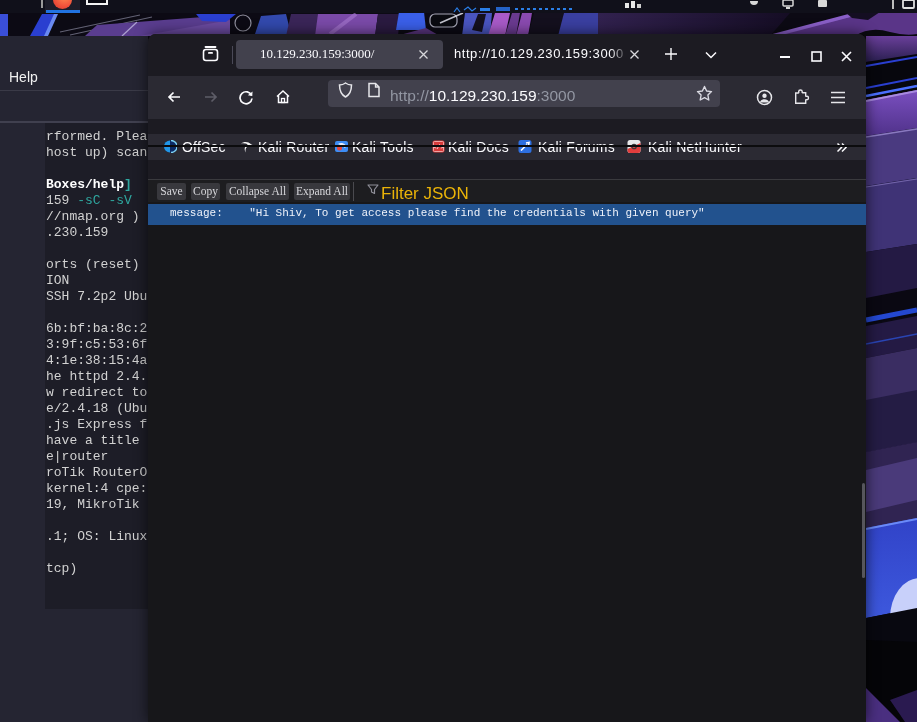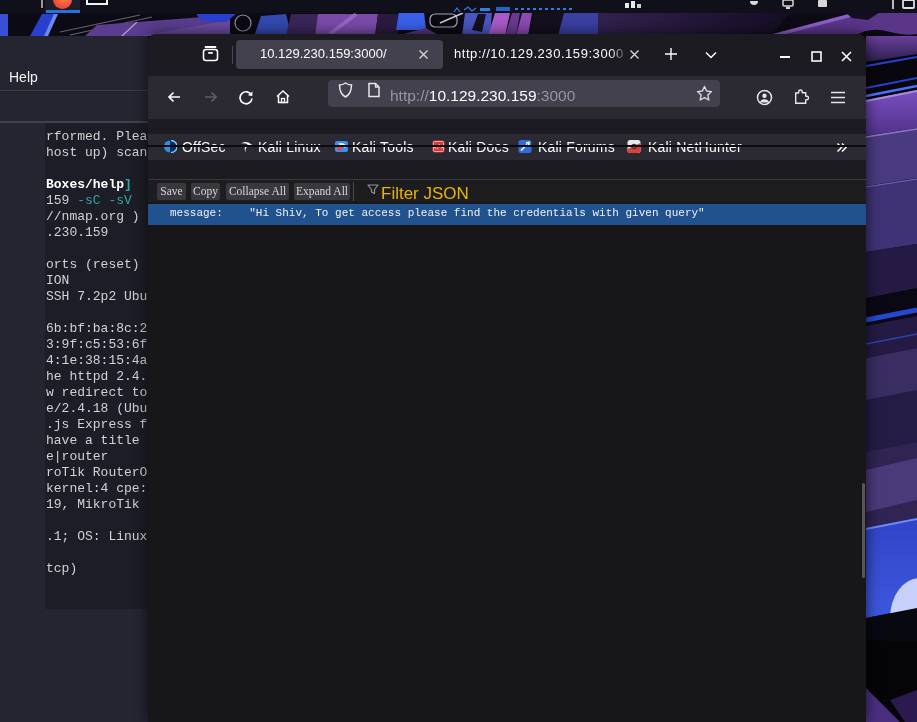--- a/index.html
+++ b/index.html
@@ -21,21 +21,21 @@
   #term .line2{position:absolute;left:0;top:85px;width:148px;height:2px;background:#40404f;}
   #term .content{position:absolute;left:9px;top:87px;width:148px;height:486px;background:#1d1d27;overflow:hidden;margin-left:36px;}
   #term pre{margin:0;position:absolute;left:1px;top:6px;font-family:"Liberation Mono",monospace;font-size:13px;line-height:16px;color:#d2d2d2;}
   #term pre b{color:#ffffff;font-weight:bold;}
   #term pre .t{color:#2fa8a0;}
   #term pre .tb{color:#2fa8a0;font-weight:bold;}
   
   #ff{position:absolute;left:148px;top:34px;width:718px;height:688px;background:#1c1b22;border-radius:8px 8px 0 0;box-shadow:0 0 14px rgba(0,0,0,.65);overflow:hidden;}
   #tabbar{position:absolute;left:0;top:0;width:718px;height:42px;background:#1c1b22;}
   .tab1{position:absolute;left:88px;top:6px;width:207px;height:29px;background:#42414d;border-radius:4px;}
-  .tab1 .ttl{position:absolute;left:24px;top:6px;font-size:13px;color:#fbfbfe;white-space:nowrap;}
+  .tab1 .ttl{position:absolute;left:24px;top:6px;font-size:13px;color:#fbfbfe;white-space:nowrap;font-family:Liberation Serif, serif;}
   .tab2ttl{position:absolute;left:306px;top:11.5px;font-size:13px;letter-spacing:0.55px;color:#fbfbfe;white-space:nowrap;width:174px;overflow:hidden;-webkit-mask-image:linear-gradient(90deg,#000 90%,transparent);}
   #navbar{position:absolute;left:0;top:42px;width:718px;height:43px;background:#2b2a33;}
   #urlfield{position:absolute;left:180px;top:46px;width:392px;height:27px;background:#42414d;border-radius:4px;}
   #urltext{position:absolute;left:242px;top:52.5px;font-size:15.5px;color:#9296a2;white-space:nowrap;letter-spacing:0;}
   #urltext b{color:#fbfbfe;font-weight:normal;}
   #bmbar{position:absolute;left:0;top:100px;width:718px;height:26px;background:#2b2a33;}
   .bm{position:absolute;top:5px;font-size:14px;letter-spacing:0.2px;color:#fbfbfe;white-space:nowrap;}
   #chromeline{position:absolute;left:0;top:111px;width:718px;height:2px;background:#0c0c0e;}
   
   #jsontabs{position:absolute;left:0;top:113px;width:718px;height:32px;background:#18181b;}
@@ -289,21 +289,21 @@
   <div id="bmbar">
     <svg class="icon" style="left:16px;top:6px;" width="13" height="13" viewBox="0 0 13 13">
         <circle cx="6.5" cy="6.5" r="6" fill="#0b2a66"></circle>
         <path d="M6,0.5 A6,6 0 0 0 6,12.5 Z" fill="#2196e8"></path>
         <path d="M7,0.5 A6,6 0 0 1 7,12.5" fill="none" stroke="#7ad0f5" stroke-width="1.4"></path>
       </svg>
     <span class="bm" style="left:34px;">OffSec</span>
     <svg class="icon" style="left:92px;top:6px;" width="14" height="13" viewBox="0 0 14 13">
         <path d="M0.5,3.5 C3,2 6,1.5 8.5,2.5 C10.5,3.3 11,4.6 12.5,4.9 L13.5,5.4 L12.3,5.5 C12.8,6 12.7,6.4 13.2,7 C12.3,6.6 11.8,6 11.2,5.6 C9.8,4.8 8.2,5.6 6.5,7.5 C5.5,8.7 5.2,10.5 5.8,12.5 C4.7,10.8 4.4,9.3 4.9,7.6 C5.3,6.3 6.4,5.2 7.8,4.3 C5.6,3.2 3,3.2 0.5,3.5 Z" fill="#f5f5f5"></path>
       </svg>
-    <span class="bm" style="left:110px;">Kali Linux</span>
+    <span class="bm" style="left:110px;">Kali Router</span>
     <svg class="icon" style="left:187px;top:6px;" width="13" height="13" viewBox="0 0 13 13">
         <rect x="0" y="1" width="13" height="11" rx="2" fill="#3d8df5"></rect>
         <circle cx="4.5" cy="8" r="2.5" fill="#e8453c"></circle>
         <path d="M3,4 C5,2.5 8,2.5 10,4.5 C11,5.5 11,7 10,8 L7.5,6 Z" fill="#e9eef8"></path>
       </svg>
     <span class="bm" style="left:204px;">Kali Tools</span>
     <svg class="icon" style="left:284px;top:6px;" width="13" height="13" viewBox="0 0 13 13">
         <rect x="0.5" y="0.5" width="12" height="12" rx="2" fill="#d93a3a"></rect>
         <rect x="1.5" y="1.5" width="10" height="10" rx="1" fill="none" stroke="#f5bebe" stroke-width="0.8"></rect>
         <text x="6.5" y="9" font-family="Liberation Mono" font-size="6.5" fill="#ffffff" text-anchor="middle">&lt;/&gt;</text>

